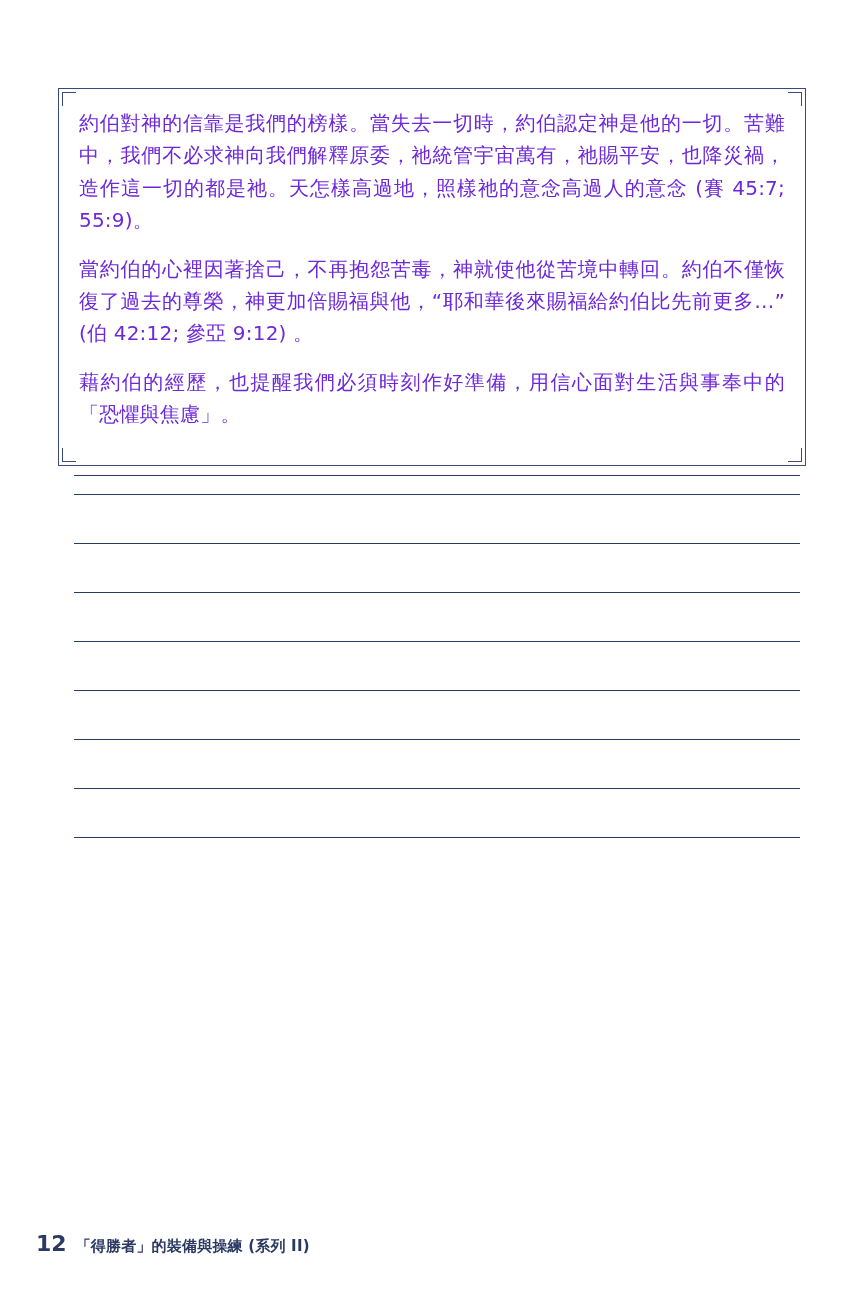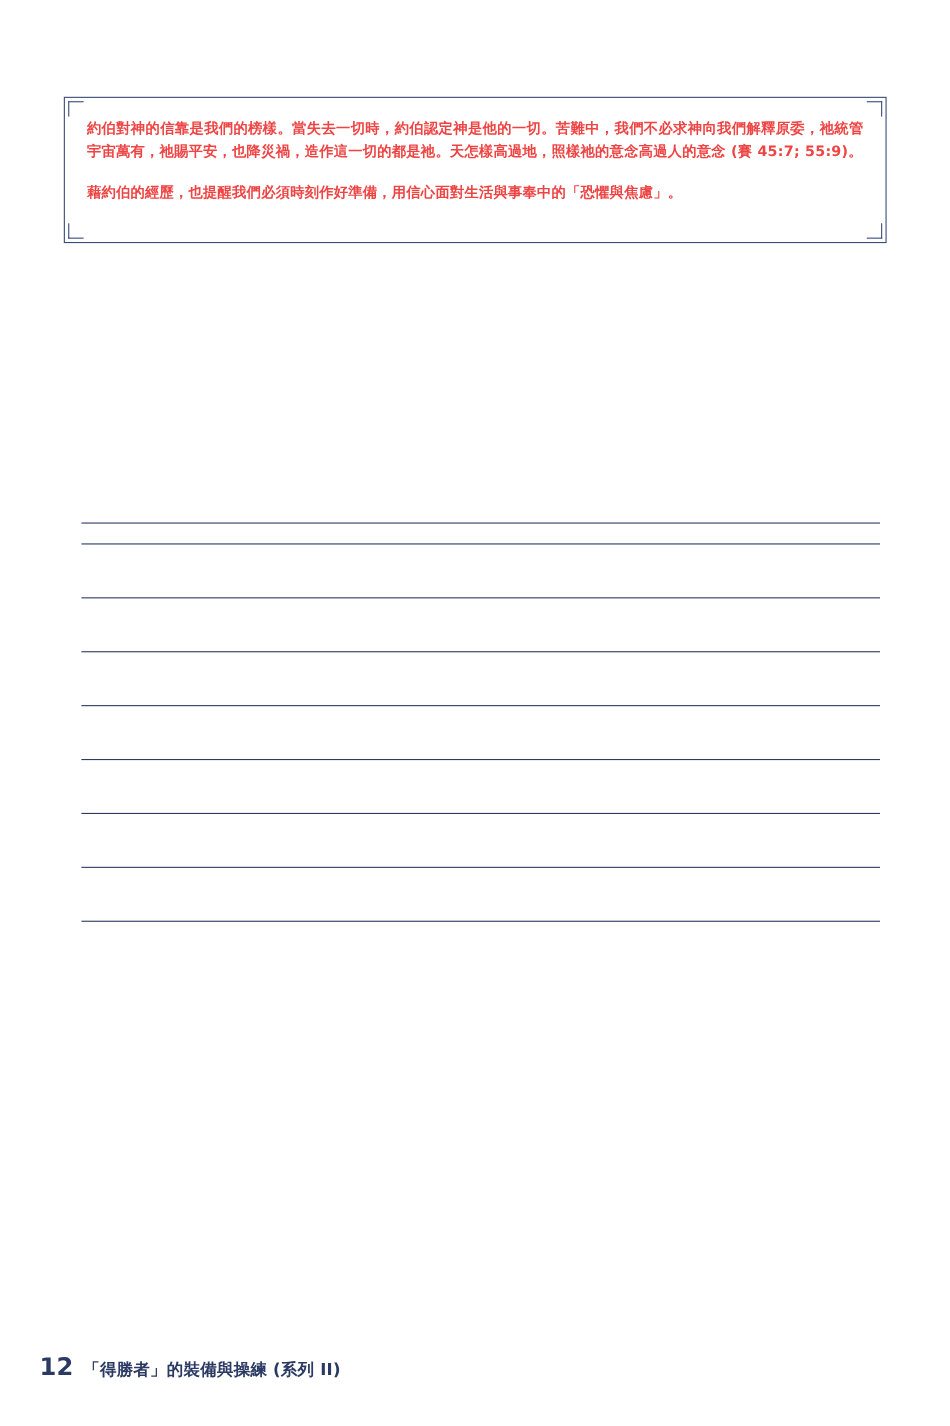--- a/index.html
+++ b/index.html
@@ -38,27 +38,27 @@
     border-color: #3a4a78;
     border-style: solid;
     border-width: 0;
   }
   .corner.tl { left: 3px;  top: 3px;  border-left-width: 1.2px; border-top-width: 1.2px; }
   .corner.tr { right: 3px; top: 3px;  border-right-width: 1.2px; border-top-width: 1.2px; }
   .corner.bl { left: 3px;  bottom: 3px; border-left-width: 1.2px; border-bottom-width: 1.2px; }
   .corner.br { right: 3px; bottom: 3px; border-right-width: 1.2px; border-bottom-width: 1.2px; }
 
   .quote-p {
-    font-size: 13px;
+    font-size: 20px;
     line-height: 1.62;
     letter-spacing: 0.2px;
     margin: 0 0 16px 0;
     text-align: justify;
-    color: #ef4444;
-    font-weight: 700;
+    color: #6d28d9;
+    font-weight: 400;
   }
   .quote-p:last-child { margin-bottom: 20px; }
 
   
   .section {
     position: absolute;
     left: 74px;
     width: 726px;
   }
   .section-head {
@@ -115,20 +115,21 @@
 
 <div class="page">
 
   <div class="quote-box">
     <span class="corner tl"></span>
     <span class="corner tr"></span>
     <span class="corner bl"></span>
     <span class="corner br"></span>
 
     <p class="quote-p">約伯對神的信靠是我們的榜樣。當失去一切時，約伯認定神是他的一切。苦難中，我們不必求神向我們解釋原委，祂統管宇宙萬有，祂賜平安，也降災禍，造作這一切的都是祂。天怎樣高過地，照樣祂的意念高過人的意念 (賽 45:7; 55:9)。</p>
+    <p class="quote-p">當約伯的心裡因著捨己，不再抱怨苦毒，神就使他從苦境中轉回。約伯不僅恢復了過去的尊榮，神更加倍賜福與他，“耶和華後來賜福給約伯比先前更多…” (伯 42:12; 參亞 9:12) 。</p>
     <p class="quote-p">藉約伯的經歷，也提醒我們必須時刻作好準備，用信心面對生活與事奉中的「恐懼與焦慮」。</p>
   </div>
 
   <div class="section" style="top: 475px;">
     <div class="section-head">
       <div class="head-rule"></div>
     </div>
     <div class="lines">
       <div class="write-line"></div>
       <div class="write-line"></div>

